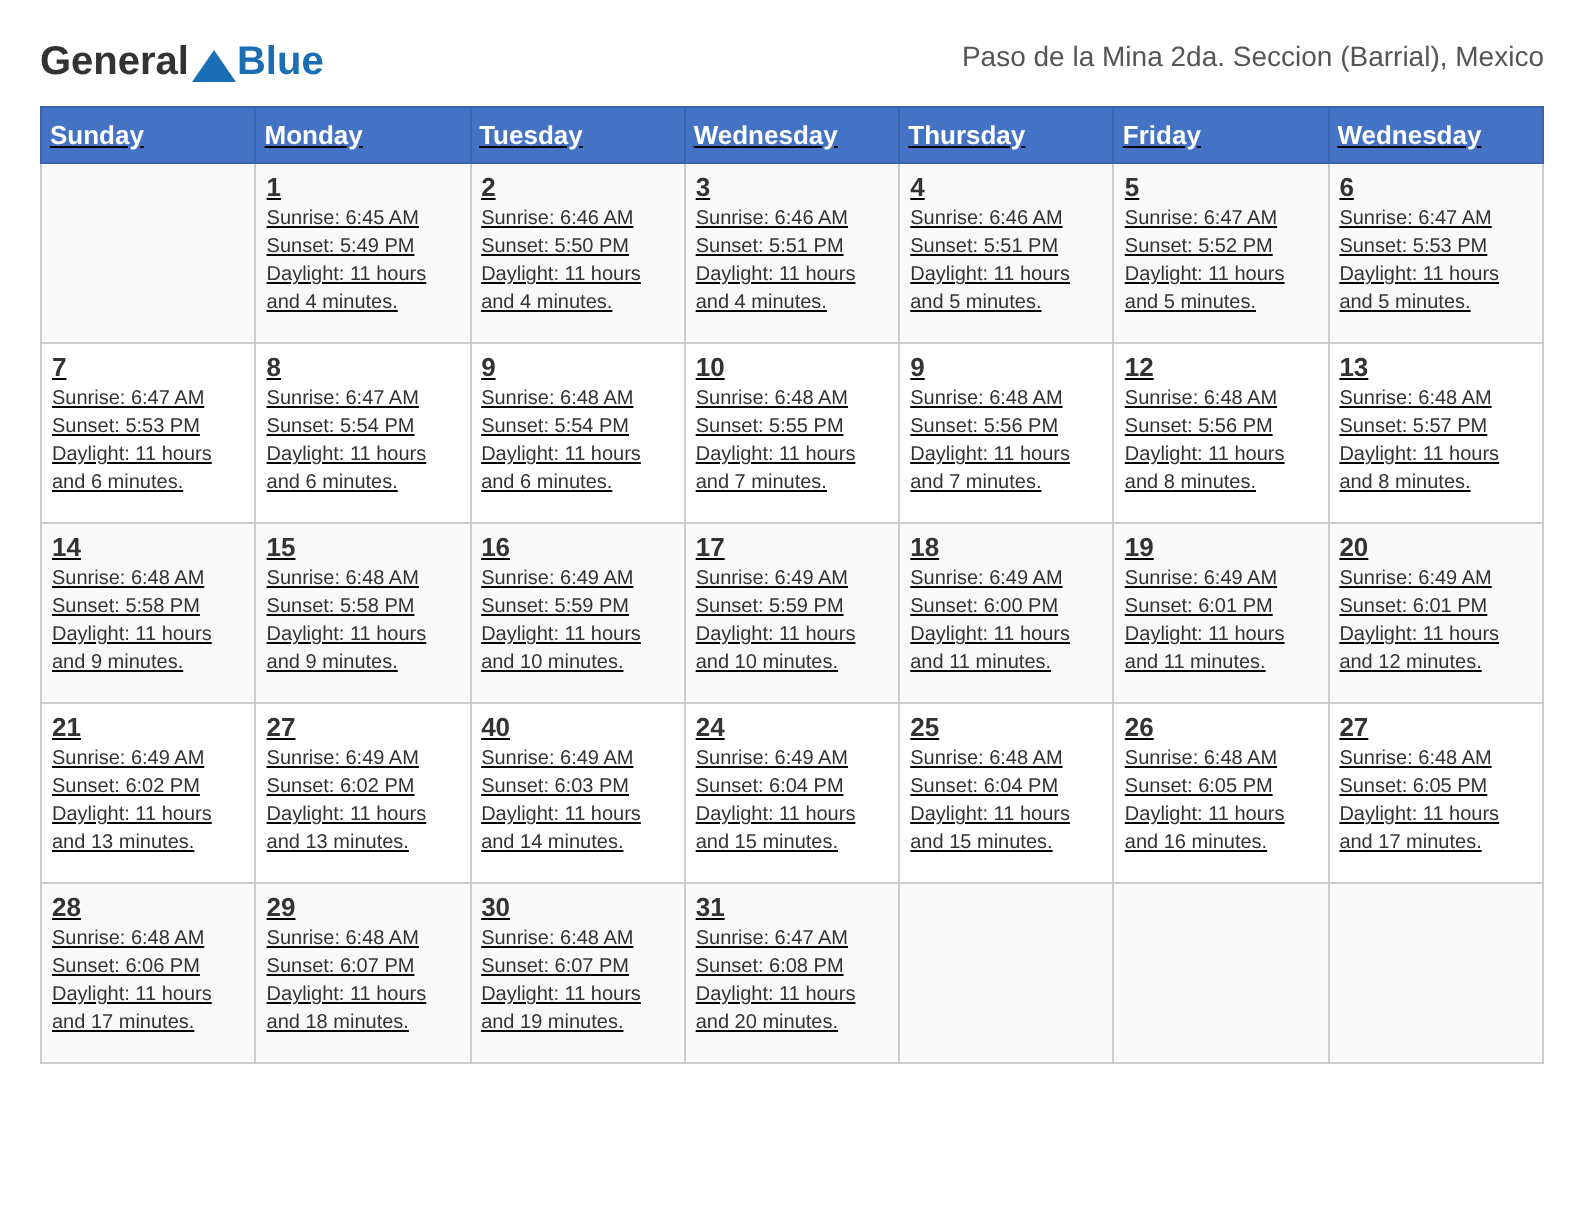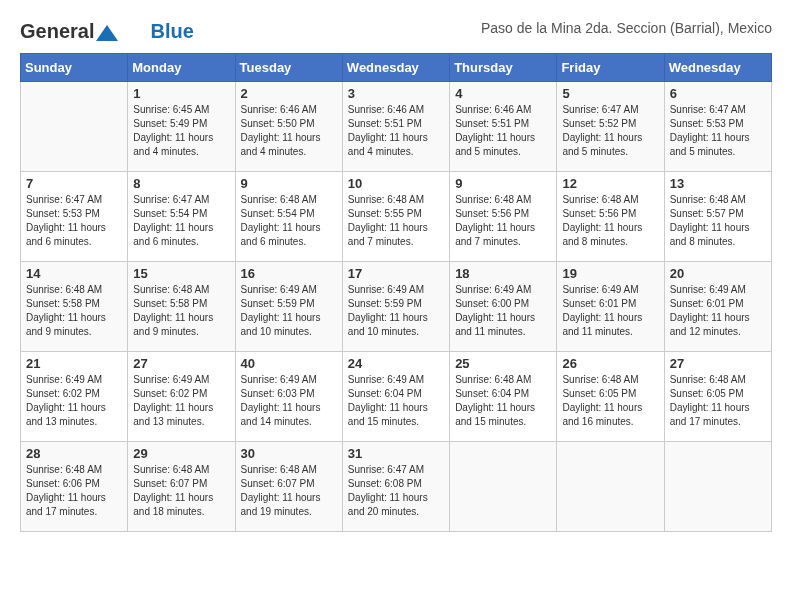--- a/index.html
+++ b/index.html
@@ -30,20 +30,21 @@
       color: #333;
     }
     .subtitle {
       font-size: 14px;
       color: #555;
     }
     table {
       width: 100%;
       border-collapse: collapse;
       table-layout: fixed;
+      text-decoration: underline;
     }
     thead tr th {
       background-color: #4472c4;
       color: #fff;
       font-size: 13px;
       font-weight: bold;
       padding: 6px 4px;
       text-align: left;
       border: 1px solid #3a63b0;
     }
@@ -75,21 +76,20 @@
     }
     .logo-general {
       font-size: 20px;
       font-weight: bold;
       color: #333;
     }
     .logo-blue-text {
       font-size: 20px;
       font-weight: bold;
       color: #1a6eb5;
-      margin-left: 32px;
     }
   </style>
 </head>
 <body>
 
 <div class="header">
   <div class="logo">
     <div class="logo-row">
       <span class="logo-general">General</span>
       <svg width="22" height="16" viewBox="0 0 22 16" style="margin-left:2px;margin-top:2px">

